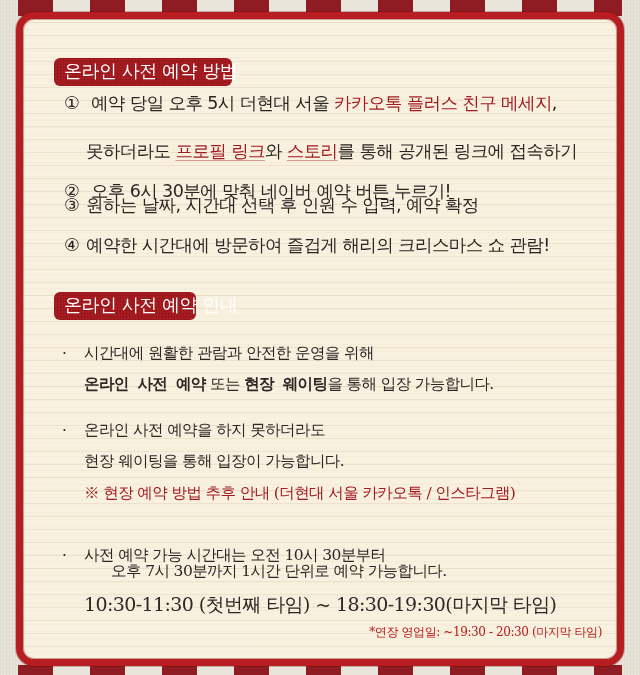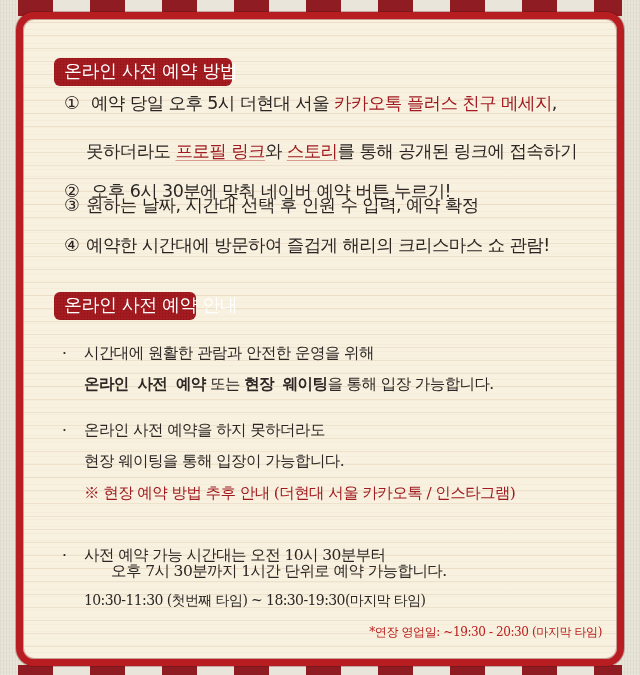--- a/index.html
+++ b/index.html
@@ -71,21 +71,21 @@
     font-family: "DejaVu Serif", "Liberation Serif", serif;
     font-size: 15.5px;
     color: #2c2724;
     white-space: nowrap;
     letter-spacing: -0.6px;
   }
   .info.indent { left: 84px; }
   .info .bullet { display: inline-block; width: 22px; }
   .bold { font-weight: bold; font-family: Liberation Mono, monospace; }
   .info-red { color: #a01a1f; }
-  .times { font-size: 14px; }
+  .times { font-size: 19px; }
   .note {
     position: absolute;
     right: 38px;
     top: 624px;
     font-family: "DejaVu Serif", "Liberation Serif", serif;
     font-size: 12px;
     color: #b91c1c;
     white-space: nowrap;
     letter-spacing: -0.4px;
     margin-left: 21px;

